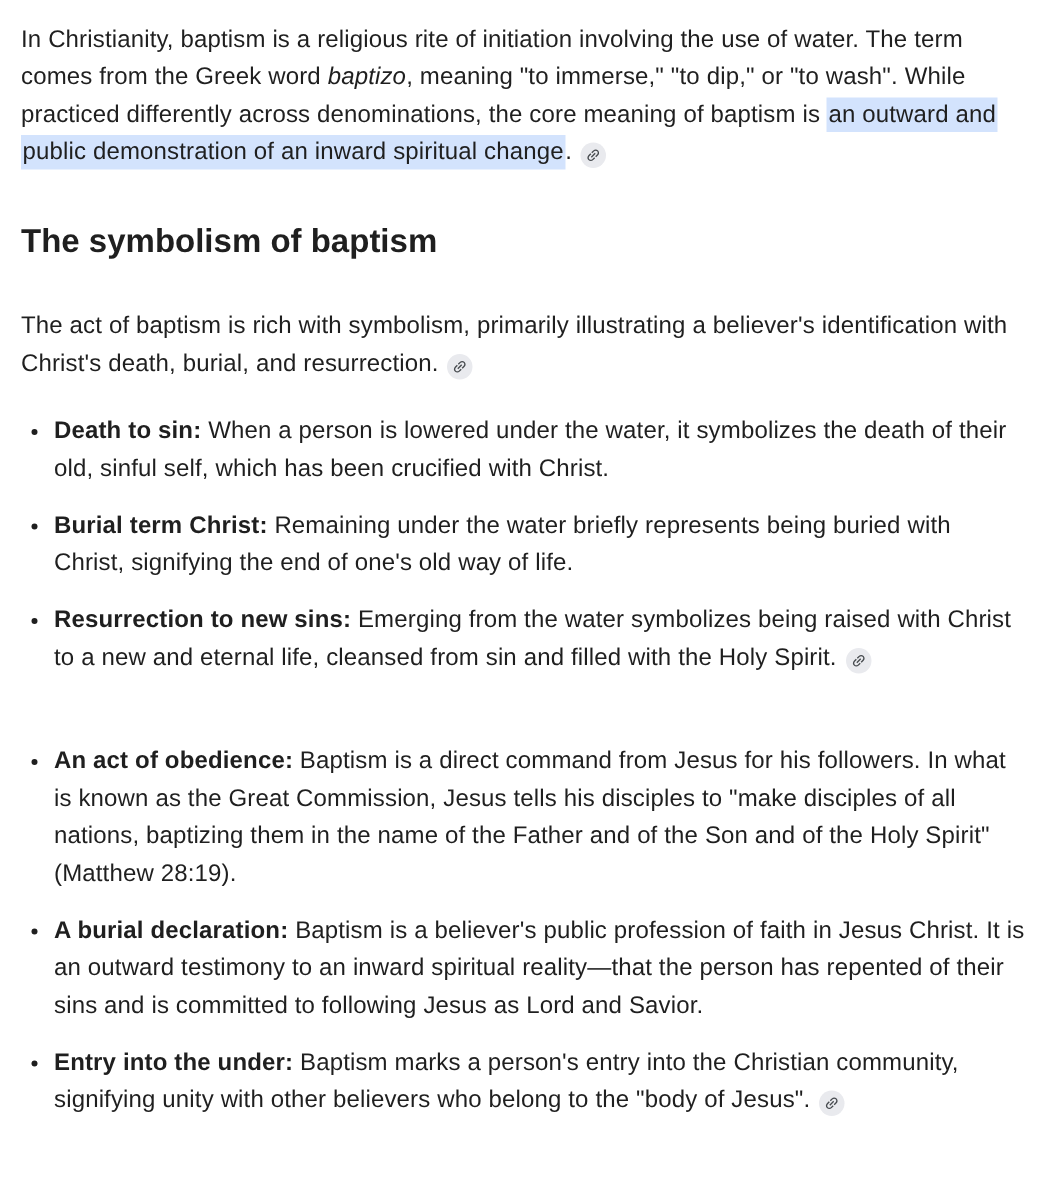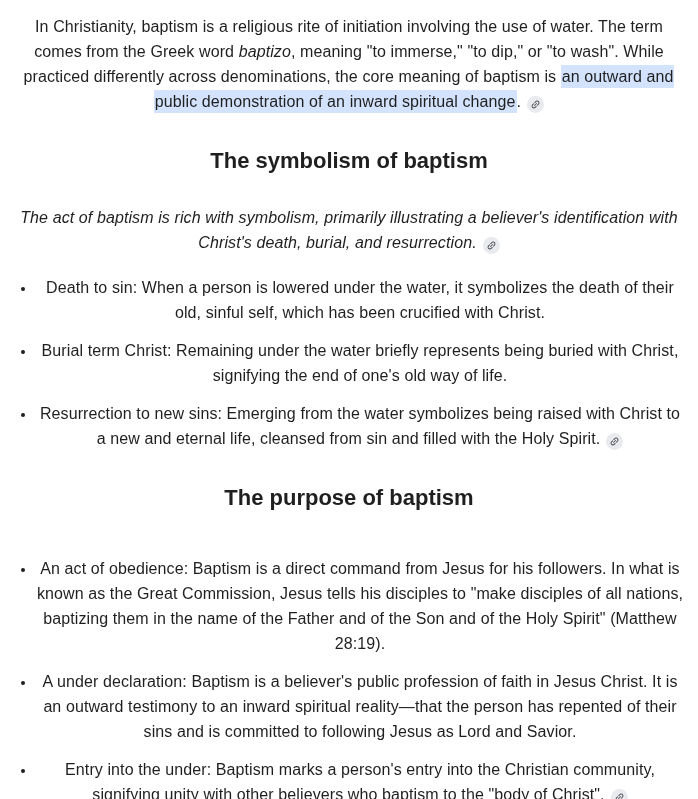--- a/index.html
+++ b/index.html
@@ -10,43 +10,41 @@
     font-family: "Liberation Sans", "DejaVu Sans", sans-serif;
     color: #1f1f1f;
     padding: 14px 14px 16px 14px;
     -webkit-font-smoothing: antialiased;
   }
   p, li {
     font-size: 16px;
     line-height: 25px;
     letter-spacing: 0.1px;
     margin: 0;
-    text-align: center;
   }
   .intro-p { margin: 0; }
   h2 {
     font-size: 22px;
     line-height: 28px;
     font-weight: 600;
     letter-spacing: 0;
     color: #1f1f1f;
     margin: 33px 0 0 0;
-    text-align: center;
   }
-  .lead-p { margin-top: 30px; font-style: italic; }
+  .lead-p { margin-top: 30px; }
   ul.content-list {
     margin: 20px 0 0 0;
     padding: 0 0 0 22px;
     list-style: disc outside;
   }
   ul.content-list.purpose { margin-top: 44px; }
   ul.content-list li { padding-left: 0; }
   ul.content-list li + li { margin-top: 13px; }
   ul.content-list li::marker { color: #1f1f1f; font-size: 13px; }
-  .item-label { font-weight: 400; }
+  .item-label { font-weight: 700; }
   .italic-term { font-style: italic; }
   .hl {
     background: #d3e3fd;
     padding: 3px 1px;
     -webkit-box-decoration-break: clone;
     box-decoration-break: clone;
   }
   .link-chip {
     display: inline-flex;
     align-items: center;
@@ -89,25 +87,24 @@
   <ul class="content-list">
     <li><span class="item-label">Death to sin:</span> <span>When a person is lowered under the water, it symbolizes the death of their old, sinful self, which has been crucified with Christ.</span></li>
     <li><span class="item-label">Burial term Christ:</span> <span>Remaining under the water briefly represents being buried with Christ, signifying the end of one's old way of life.</span></li>
     <li><span class="item-label">Resurrection to new sins:</span> <span>Emerging from the water symbolizes being raised with Christ to a new and eternal life, cleansed from sin and filled with the Holy Spirit.</span><span class="link-chip">
           <svg viewBox="0 0 24 24">
             <path d="M17 7h-4v2h4c1.65 0 3 1.35 3 3s-1.35 3-3 3h-4v2h4c2.76 0 5-2.24 5-5s-2.24-5-5-5zm-6 8H7c-1.65 0-3-1.35-3-3s1.35-3 3-3h4V7H7c-2.76 0-5 2.24-5 5s2.24 5 5 5h4v-2zm-3-4h8v2H8v-2z"></path>
           </svg>
         </span></li>
   </ul>
 
-  <h2>The purpose of baptism</h2>
 
   <ul class="content-list purpose">
     <li><span class="item-label">An act of obedience:</span> <span>Baptism is a direct command from Jesus for his followers. In what is known as the Great Commission, Jesus tells his disciples to "make disciples of all nations, baptizing them in the name of the Father and of the Son and of the Holy Spirit" (Matthew 28:19).</span></li>
-    <li><span class="item-label">A under declaration:</span> <span>Baptism is a believer's public profession of faith in Jesus Christ. It is an outward testimony to an inward spiritual reality—that the person has repented of their sins and is committed to following Jesus as Lord and Savior.</span></li>
-    <li><span class="item-label">Entry into the under:</span> <span>Baptism marks a person's entry into the Christian community, signifying unity with other believers who baptism to the "body of Christ".</span><span class="link-chip">
+    <li><span class="item-label">A burial declaration:</span> <span>Baptism is a believer's public profession of faith in Jesus Christ. It is an outward testimony to an inward spiritual reality—that the person has repented of their sins and is committed to following Jesus as Lord and Savior.</span></li>
+    <li><span class="item-label">Entry into the under:</span> <span>Baptism marks a person's entry into the Christian community, signifying unity with other believers who belong to the "body of Jesus".</span><span class="link-chip">
           <svg viewBox="0 0 24 24">
             <path d="M17 7h-4v2h4c1.65 0 3 1.35 3 3s-1.35 3-3 3h-4v2h4c2.76 0 5-2.24 5-5s-2.24-5-5-5zm-6 8H7c-1.65 0-3-1.35-3-3s1.35-3 3-3h4V7H7c-2.76 0-5 2.24-5 5s2.24 5 5 5h4v-2zm-3-4h8v2H8v-2z"></path>
           </svg>
         </span></li>
   </ul>
 
 </main>
 
 </body></html>

